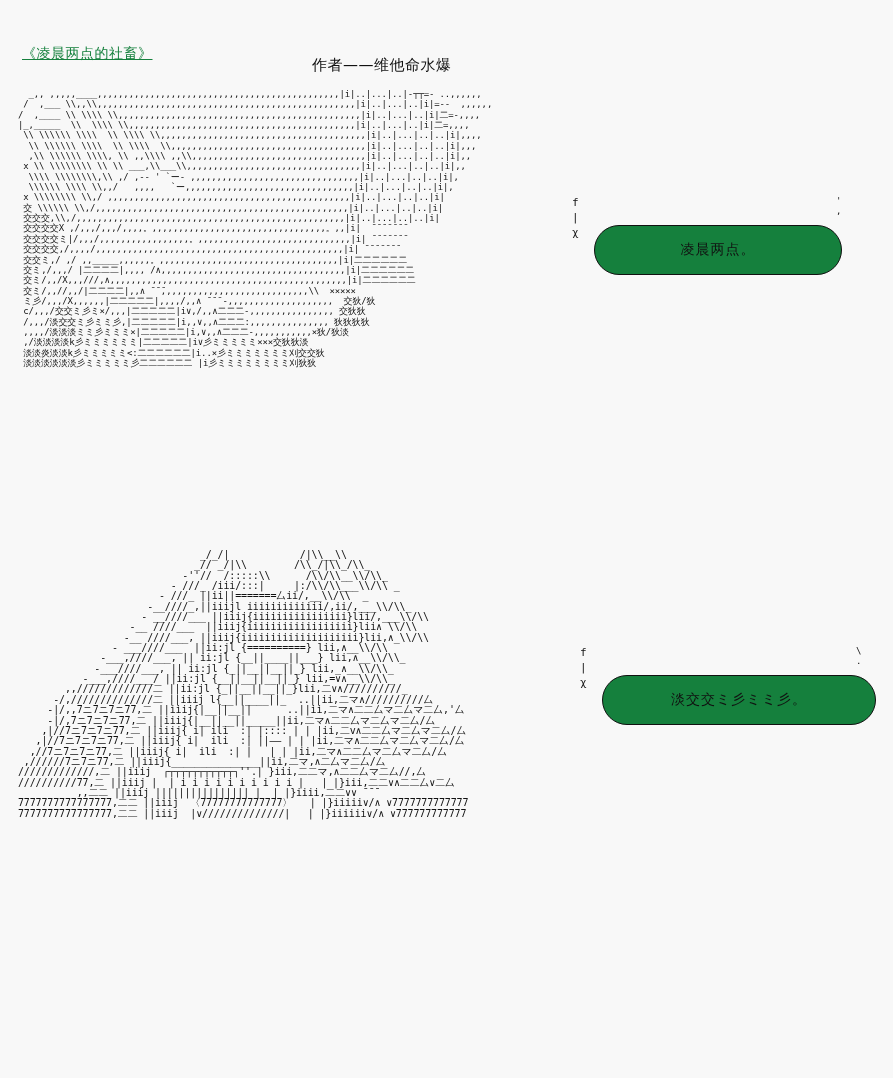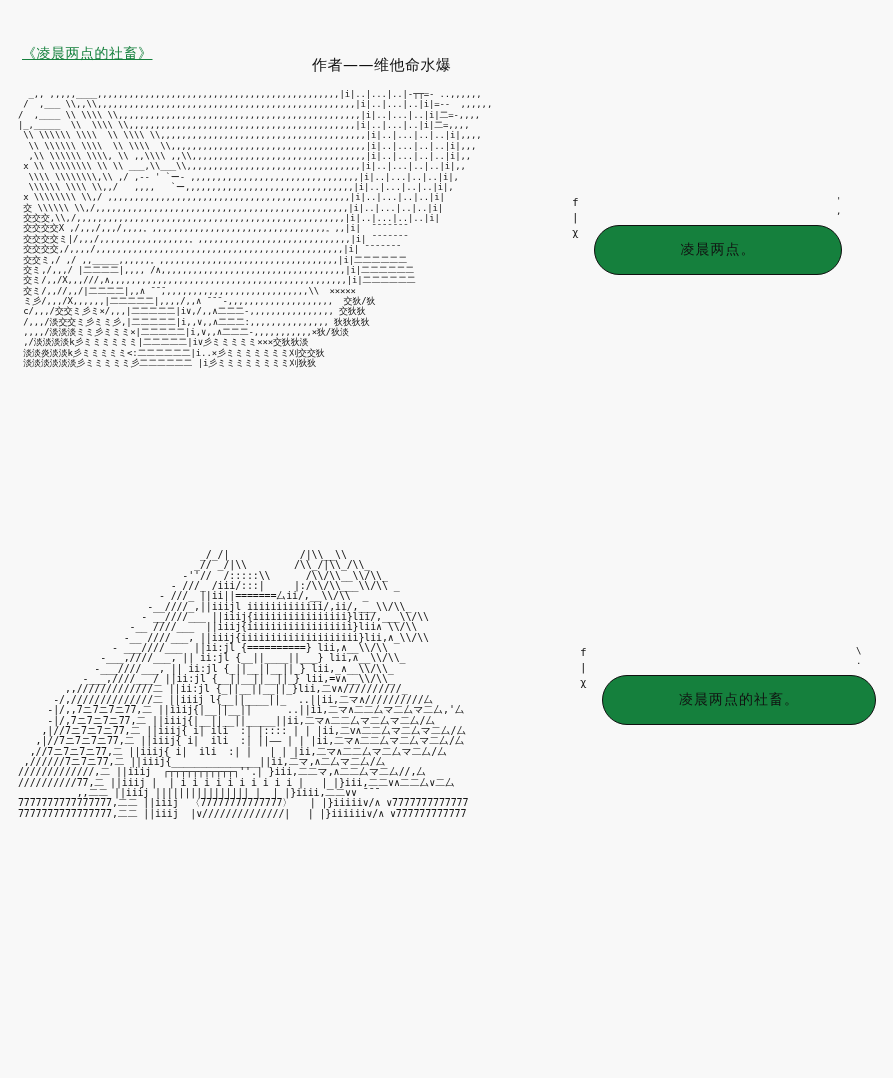--- a/index.html
+++ b/index.html
@@ -196,17 +196,17 @@
 //////////77,二 ||iiij |  | i i i i i i i i i i |   | |}iii,二二∨∧二二厶∨二厶
           ,,二二 ||iiij |||||||||||||||| |  | |}iiii,二二∨∨ ̄ ̄ ̄
 7777777777777777,二二 ||iiij  〈77777777777777〉   | |}iiiii∨/∧ ∨7777777777777
 7777777777777777,二二 ||iiij  |∨//////////////|   | |}iiiiii∨/∧ ∨777777777777</pre>
 
 <div class="balloon" id="balloon-2">
   <div class="tail">f
 |
 χ</div>
   <div class="bubble">
-    <span class="bubble-text">凌晨两点的社畜。</span>
+    <span class="bubble-text">淡交交ミ彡ミミ彡。</span>
   </div>
 </div>
 <div class="stray" id="stray-2">\
 .</div>
 
 </body></html>

